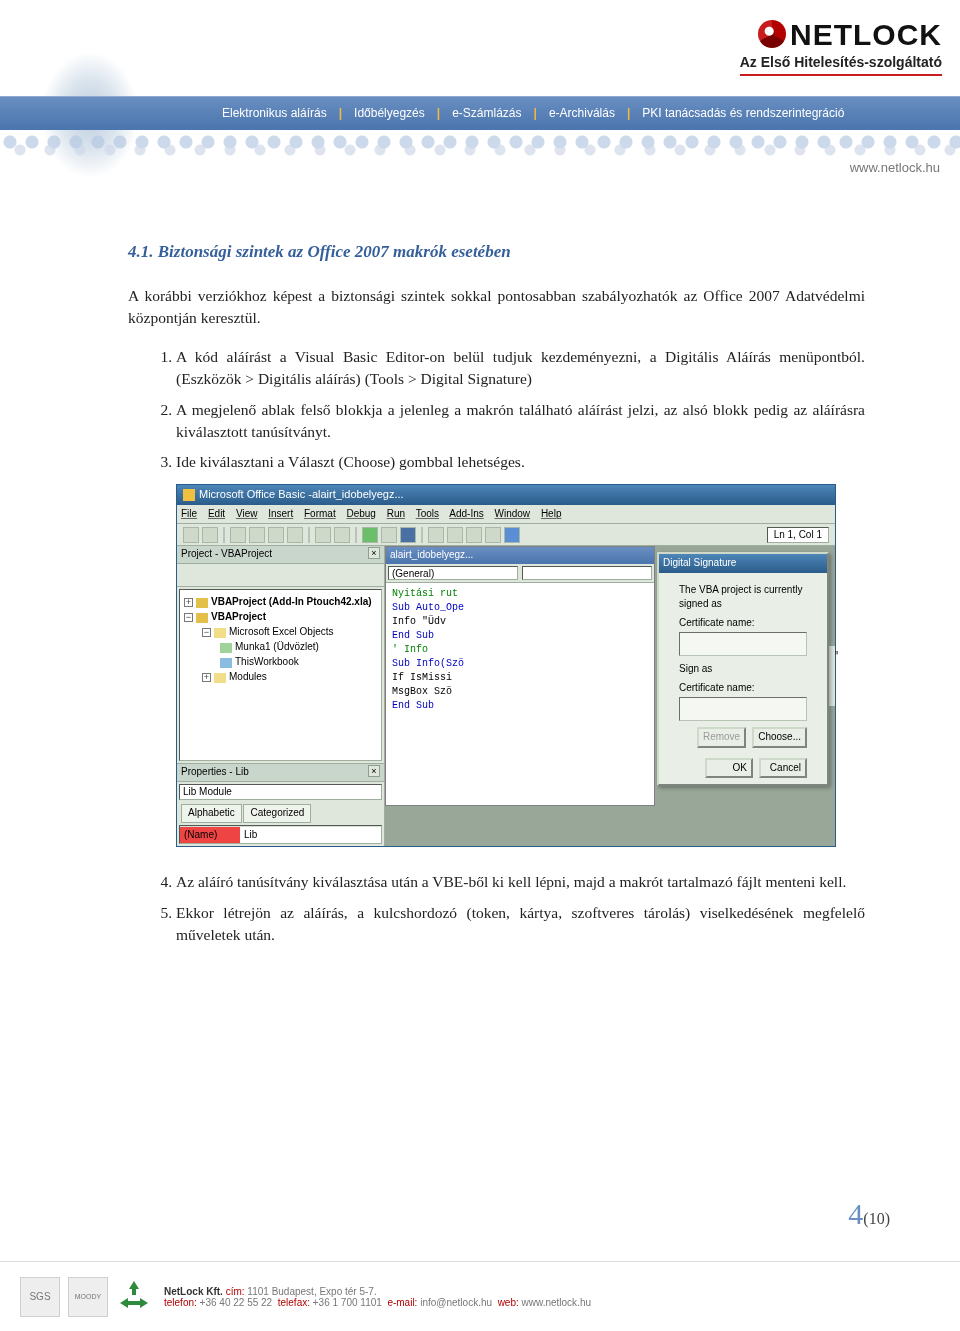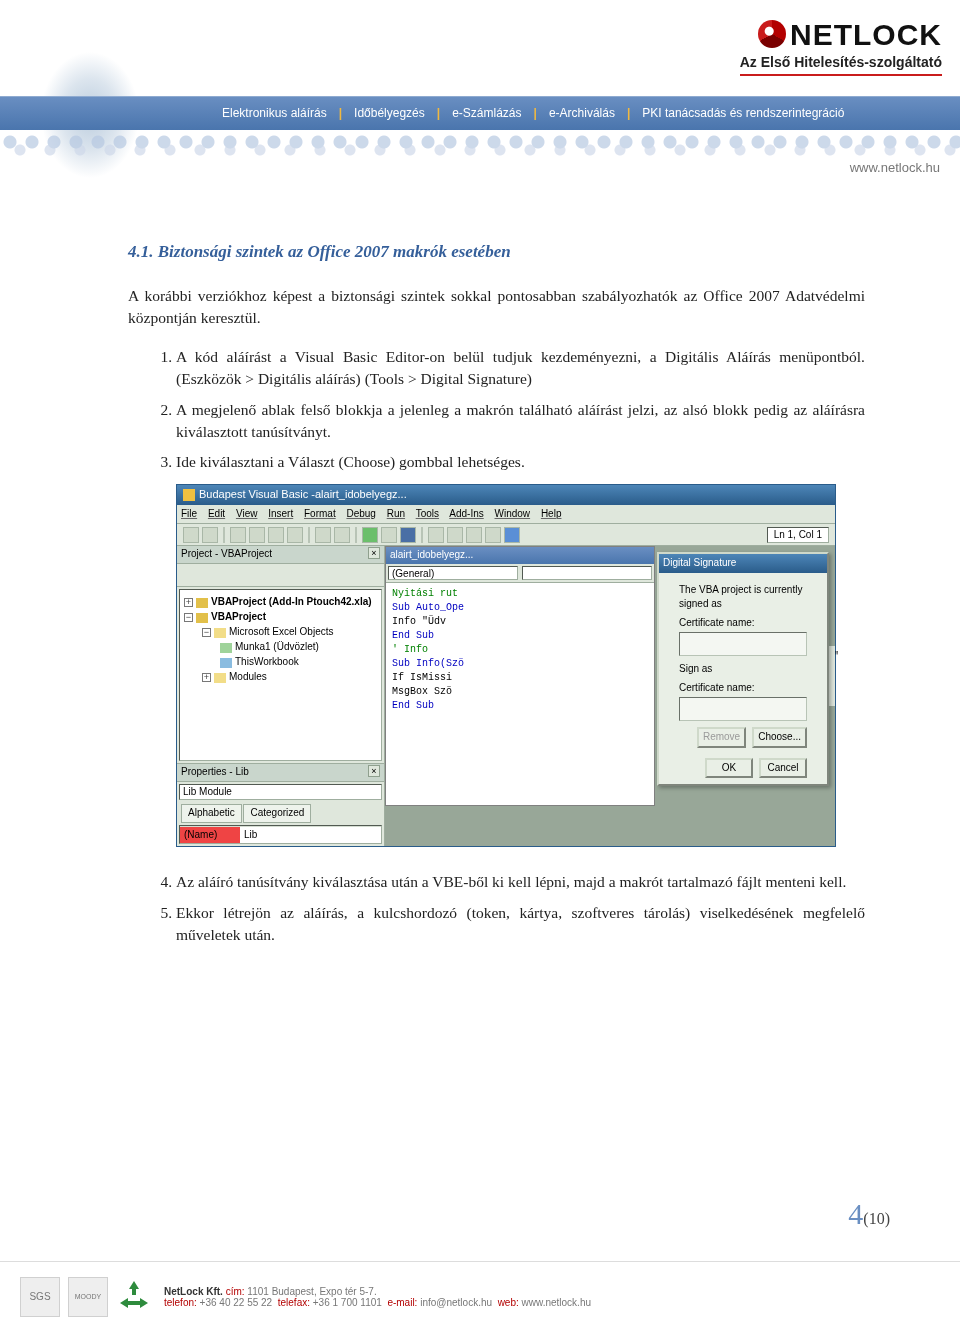--- a/index.html
+++ b/index.html
@@ -96,21 +96,21 @@
   .code-area { padding:4px 6px; font-family: 'Courier New', monospace; font-size:10px; line-height:14px; }
   .kw { color:#0000c0; }
   .cm { color:#008000; }
 
   .dlg { position:absolute; left:272px; top:6px; width:172px; background:#e9efe6; border:2px outset #cfd9ca; box-shadow:2px 2px 4px rgba(0,0,0,0.3); }
   .dlg-title { background:linear-gradient(#4d86b8,#2a5c8a); color:#fff; font-size:10px; padding:2px 4px; }
   .dlg-body { padding:6px 20px; font-size:10px; }
   .dlg-body .lbl { margin:4px 0 2px; }
   .dlg-body .fld { height:24px; background:#f4f7f2; border:1px inset #b8c4b6; margin-bottom:6px; }
   .dlg-row { display:flex; justify-content:flex-end; gap:6px; margin-top:4px; }
-  .dlg-btn { min-width:48px; text-align:center; background:#e9efe6; border:2px outset #cfd9ca; font-size:10px; padding:1px 4px; }
+  .dlg-btn { min-width:48px; text-align:right; background:#e9efe6; border:2px outset #cfd9ca; font-size:10px; padding:1px 4px; }
   .dlg-btn.disabled { color:#9a9a9a; }
 
   .extra-bar { position:absolute; right:0; top:100px; width:10px; height:60px; background:#dfe7dc; border-left:1px solid #9fae9f; }
   .stray { position:absolute; right:-4px; top:104px; font-family:'Courier New',monospace; font-size:10px; }
 
   
   .page-num { position:absolute; right:70px; bottom:100px; font-family: Georgia, serif; color:#6a8fc2; }
   .page-num .big { font-size:30px; }
   .page-num .small { font-size:16px; color:#444; }
 
@@ -158,21 +158,21 @@
 
   <ol class="steps">
     <li>A kód aláírást a Visual Basic Editor-on belül tudjuk kezdeményezni, a Digitális Aláírás menüpontból. (Eszközök &gt; Digitális aláírás) (Tools &gt; Digital Signature)</li>
     <li>A megjelenő ablak felső blokkja a jelenleg a makrón található aláírást jelzi, az alsó blokk pedig az aláírásra kiválasztott tanúsítványt.</li>
     <li>Ide kiválasztani a Választ (Choose) gombbal lehetséges.</li>
   </ol>
 
   <div class="vbe-shot">
     <div class="vbe-title">
       <span class="ico"></span>
-      <span>Budapest Visual Basic - </span>
+      <span>Microsoft Office Basic - </span>
       <span>alairt_idobelyegz...</span>
     </div>
     <div class="vbe-menubar">
       <span>File</span>
       <span>Edit</span>
       <span>View</span>
       <span>Insert</span>
       <span>Format</span>
       <span>Debug</span>
       <span>Run</span>

